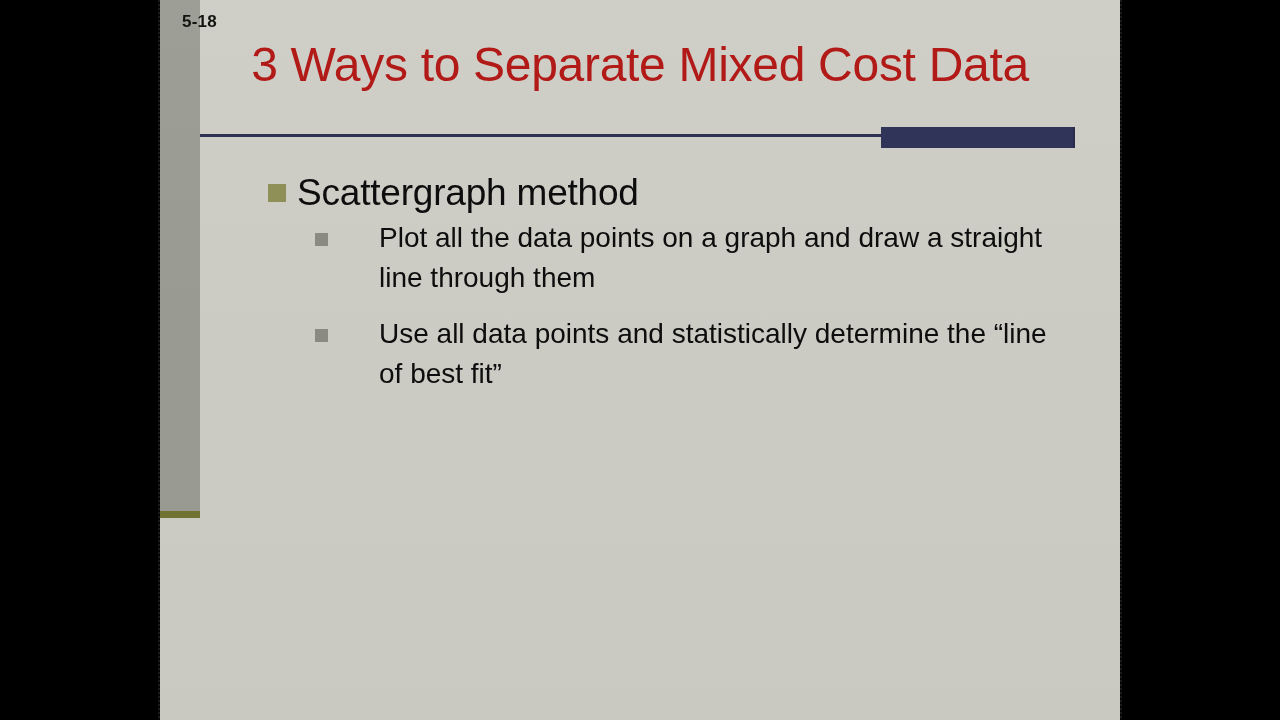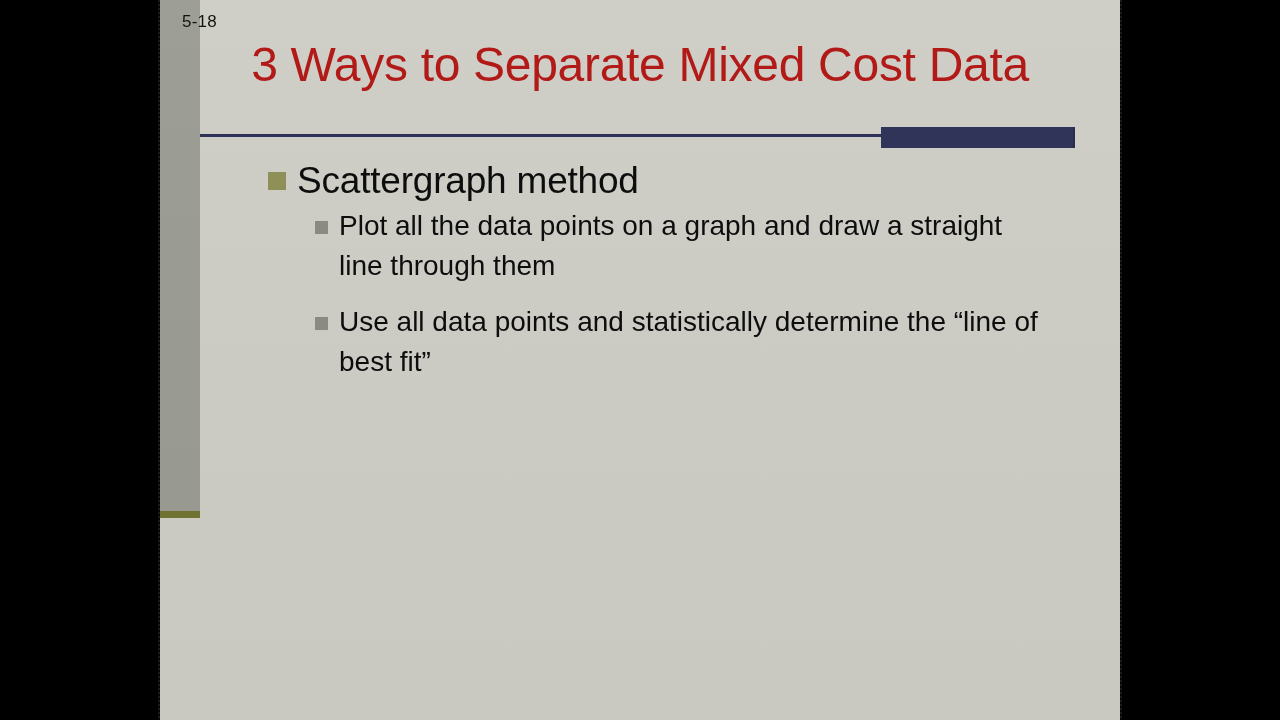--- a/index.html
+++ b/index.html
@@ -52,21 +52,21 @@
     height: 7px;
     background: #6f7230;
   }
 
   
   .slide-number {
     position: absolute;
     left: 22px;
     top: 13px;
     font-size: 17px;
-    font-weight: normal;
+    font-weight: bold;
     color: #14140f;
     letter-spacing: 0.2px;
     line-height: 1;
     z-index: 5;
   }
 
   
   .slide-title {
     position: absolute;
     left: 40px;
@@ -107,20 +107,21 @@
     top: 158px;
     width: 960px;
   }
 
   .l1-item { position: relative; }
 
   .l1-row {
     display: flex;
     align-items: flex-start;
     padding-left: 108px;
+    margin-top: 12px;
   }
   .l1-bullet {
     width: 18px;
     height: 18px;
     background: #8e9057;
     flex: 0 0 auto;
     margin-top: 14px;
     margin-right: 11px;
   }
   .l1-text {
@@ -129,20 +130,21 @@
     line-height: 1.23;
     letter-spacing: -0.2px;
   }
 
   .l2-row {
     display: flex;
     align-items: flex-start;
     padding-left: 155px;
     padding-right: 60px;
     margin-top: 2px;
+    gap: 40px;
   }
   .l2-bullet {
     width: 13px;
     height: 13px;
     background: #8a8a83;
     flex: 0 0 auto;
     margin-top: 15px;
     margin-right: 11px;
   }
   .l2-text {

